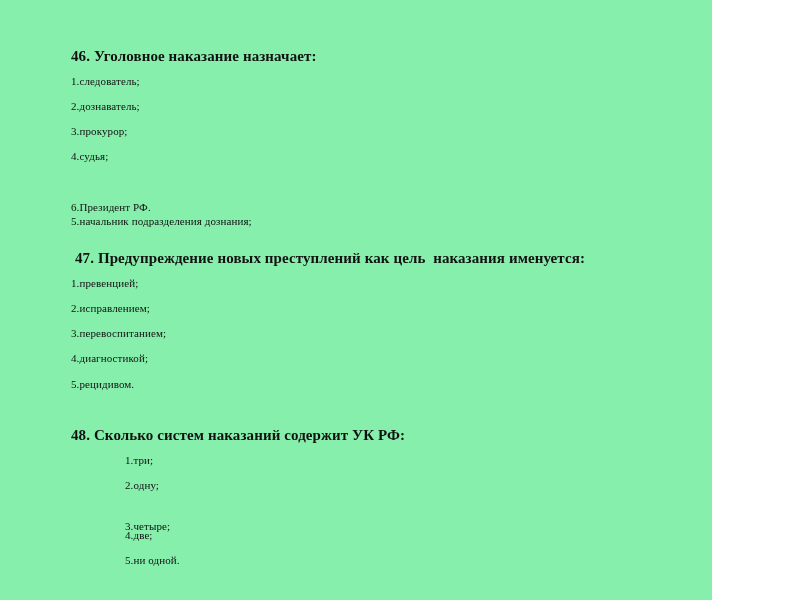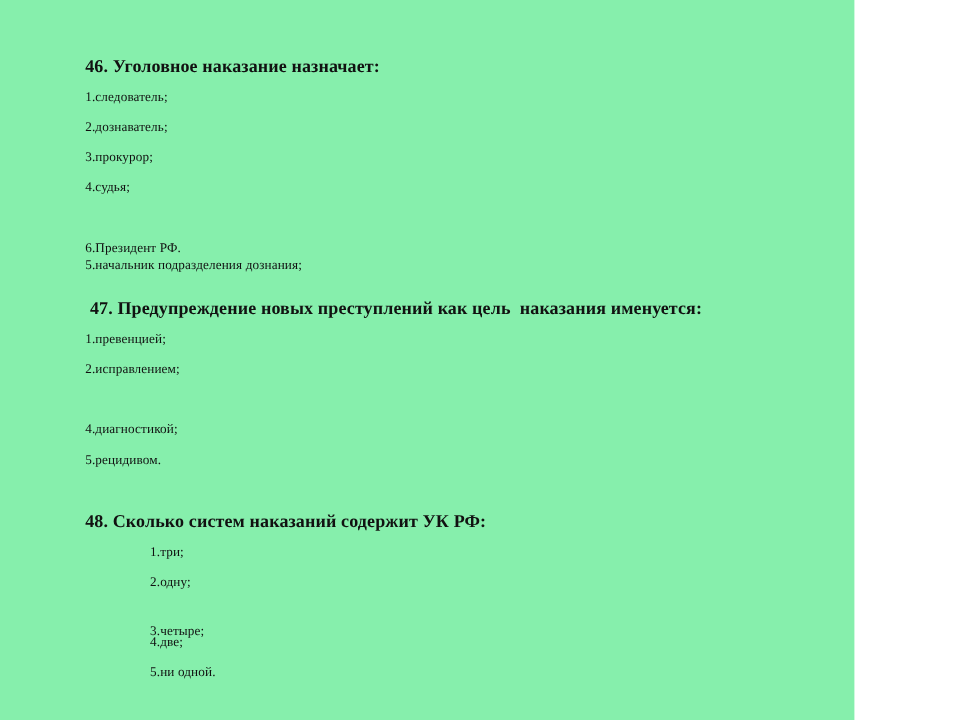--- a/index.html
+++ b/index.html
@@ -44,20 +44,21 @@
   <div class="line" style="left:71px; top:72px;">1.следователь;</div>
   <div class="line" style="left:71px; top:97px;">2.дознаватель;</div>
   <div class="line" style="left:71px; top:122px;">3.прокурор;</div>
   <div class="line" style="left:71px; top:147px;">4.судья;</div>
   <div class="line" style="left:71px; top:172px;margin-top:40px;">5.начальник подразделения дознания;</div>
   <div class="line" style="left:71px; top:198px;">6.Президент РФ.</div>
 
   <div class="line heading" style="left:75px; top:249px;">47. Предупреждение новых преступлений как цель  наказания именуется:</div>
   <div class="line" style="left:71px; top:274px;">1.превенцией;</div>
   <div class="line" style="left:71px; top:299px;">2.исправлением;</div>
+  <div class="line" style="left:71px; top:324px;">3.перевоспитанием;</div>
   <div class="line" style="left:71px; top:349px;">4.диагностикой;</div>
   <div class="line" style="left:71px; top:375px;">5.рецидивом.</div>
 
   <div class="line heading" style="left:71px; top:426px;text-align:center;">48. Сколько систем наказаний содержит УК РФ:</div>
   <div class="line" style="left:125px; top:451px;">1.три;</div>
   <div class="line" style="left:125px; top:476px;font-family:Liberation Serif, serif;">2.одну;</div>
   <div class="line" style="left:125px; top:501px;margin-top:16px;">3.четыре;</div>
   <div class="line" style="left:125px; top:526px;text-align:center;">4.две;</div>
   <div class="line" style="left:125px; top:551px;">5.ни одной.</div>
 

